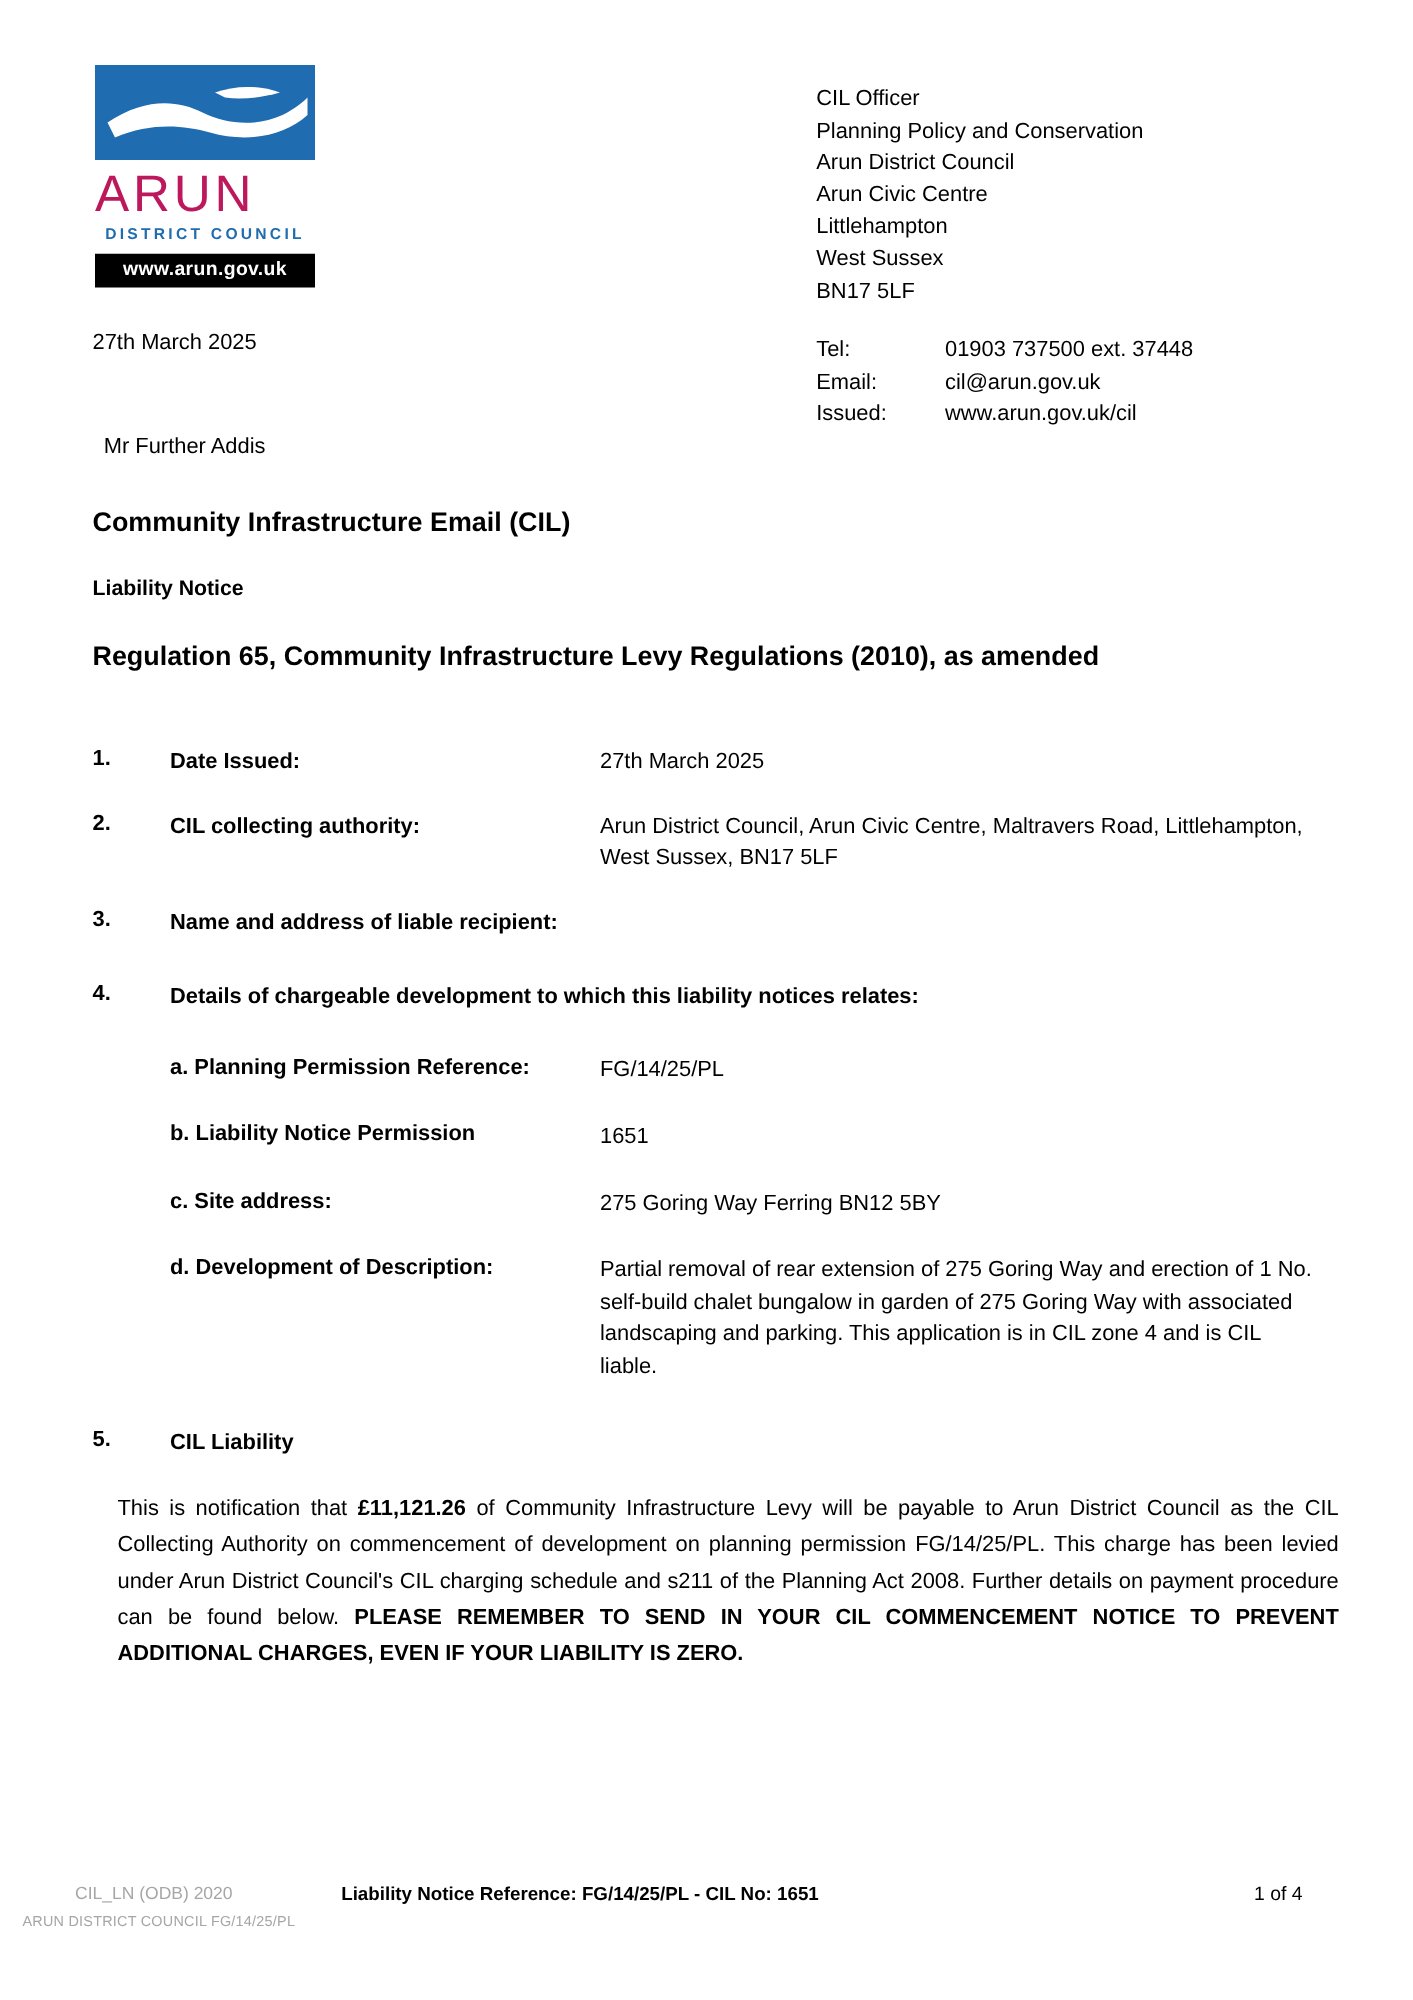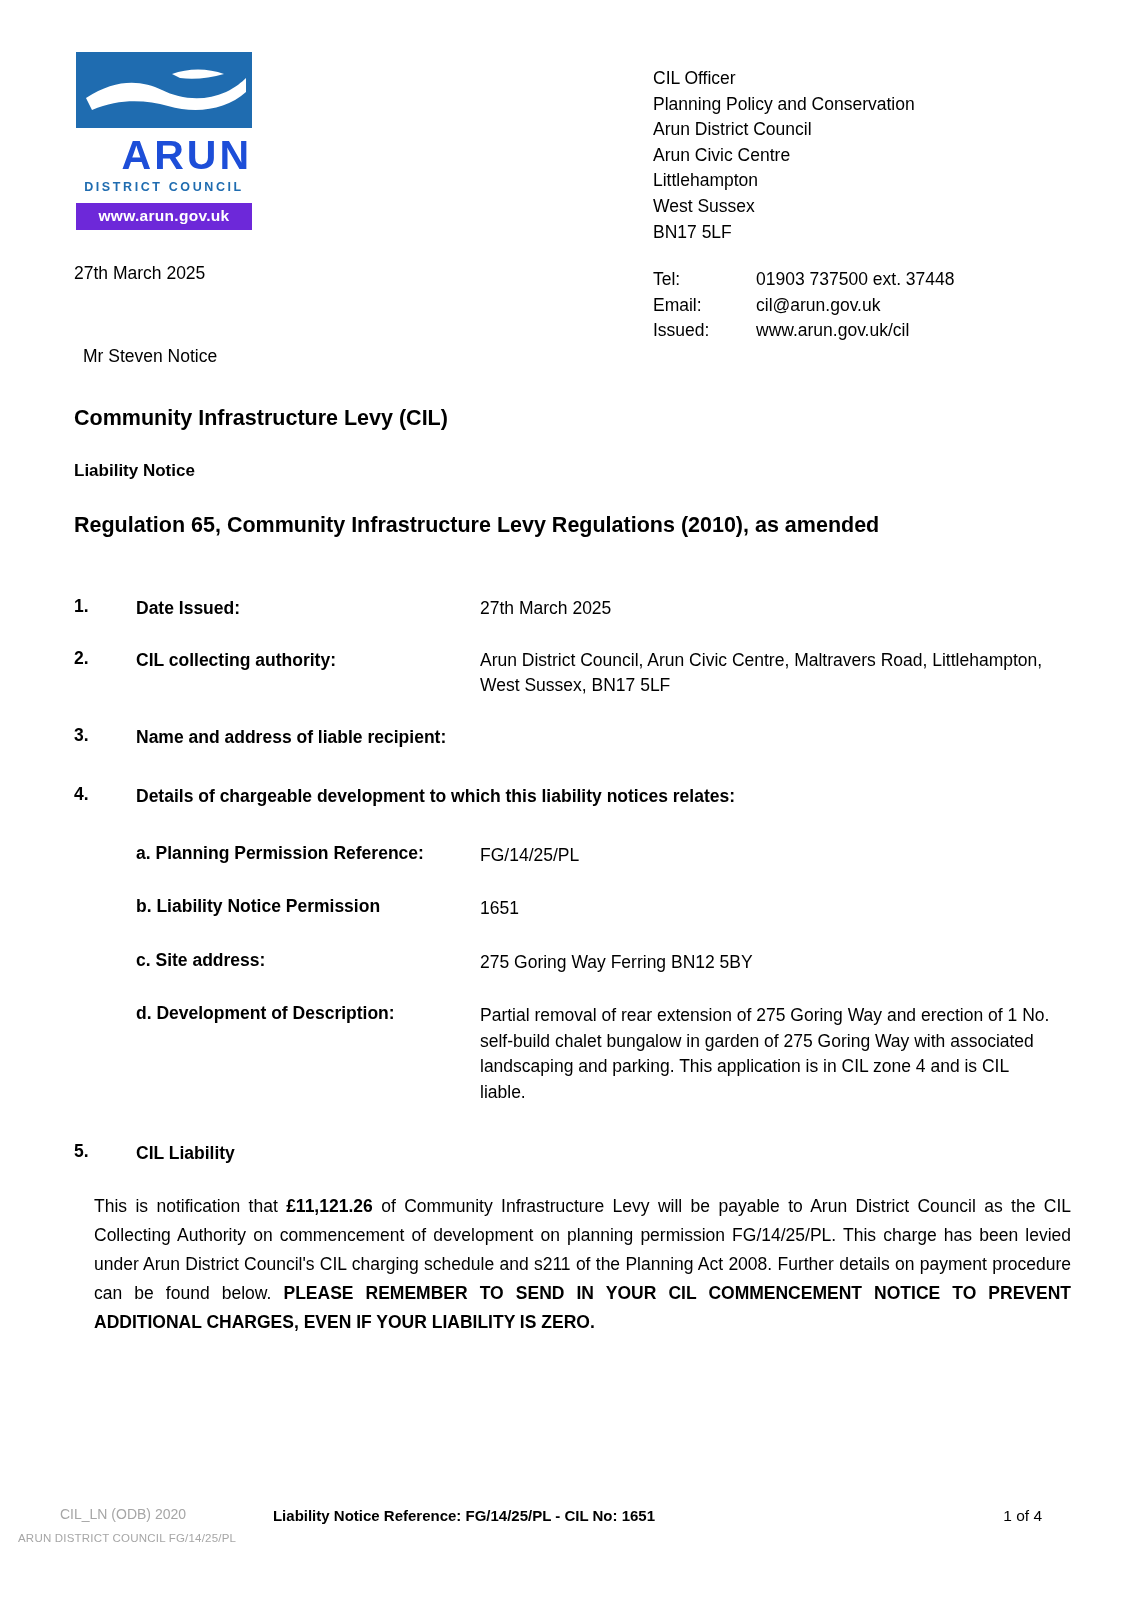--- a/index.html
+++ b/index.html
@@ -36,39 +36,39 @@
   }
   .logo-bird {
     width: 176px;
     height: 76px;
     background: #1f6cb0;
     position: relative;
     overflow: hidden;
   }
   .logo-bird svg { position: absolute; left: 0; top: 0; }
   .logo-word {
-    font-weight: bold;
+    font-weight: normal;
     font-size: 41px;
     letter-spacing: 3px;
-    color: #1d4ed8;
+    color: #be185d;
     margin-top: 7px;
     line-height: 1;
-    text-align: right;
+    text-align: left;
   }
   .logo-sub {
     font-size: 12.5px;
     letter-spacing: 2.6px;
     color: #1f6cb0;
     font-weight: bold;
     text-align: center;
     margin-top: 4px;
   }
   .logo-url {
     margin-top: 9px;
-    background: #6d28d9;
+    background: #000000;
     color: #ffffff;
     font-size: 15.5px;
     font-weight: bold;
     text-align: center;
     padding: 4px 0 5px 0;
     letter-spacing: 0.3px;
   }
 
   .contact {
     position: absolute;
@@ -222,25 +222,25 @@
         </tr>
         <tr>
           <td class="lbl">Issued:</td>
           <td>www.arun.gov.uk/cil</td>
         </tr>
       </tbody>
         </table>
     </div>
 
     <div class="letter-date">27th March 2025</div>
-    <div class="addressee">Mr Steven Notice</div>
+    <div class="addressee">Mr Further Addis</div>
   </div>
 
   <div class="titles">
-    <div class="t1">Community Infrastructure Levy (CIL)</div>
+    <div class="t1">Community Infrastructure Email (CIL)</div>
     <div class="t2">Liability Notice</div>
     <div class="t3">Regulation 65, Community Infrastructure Levy Regulations (2010), as amended</div>
   </div>
 
   <div class="body-list">
 
     <div class="row">
       <div class="num">1.</div>
       <div class="lab">Date Issued:</div>
       <div class="val">27th March 2025</div>

